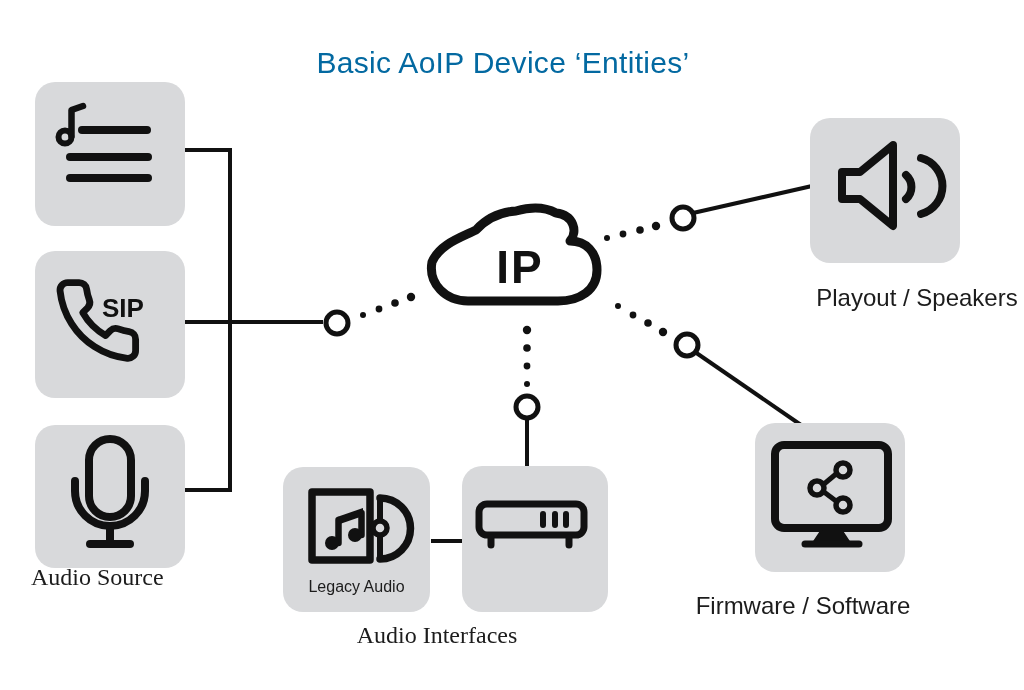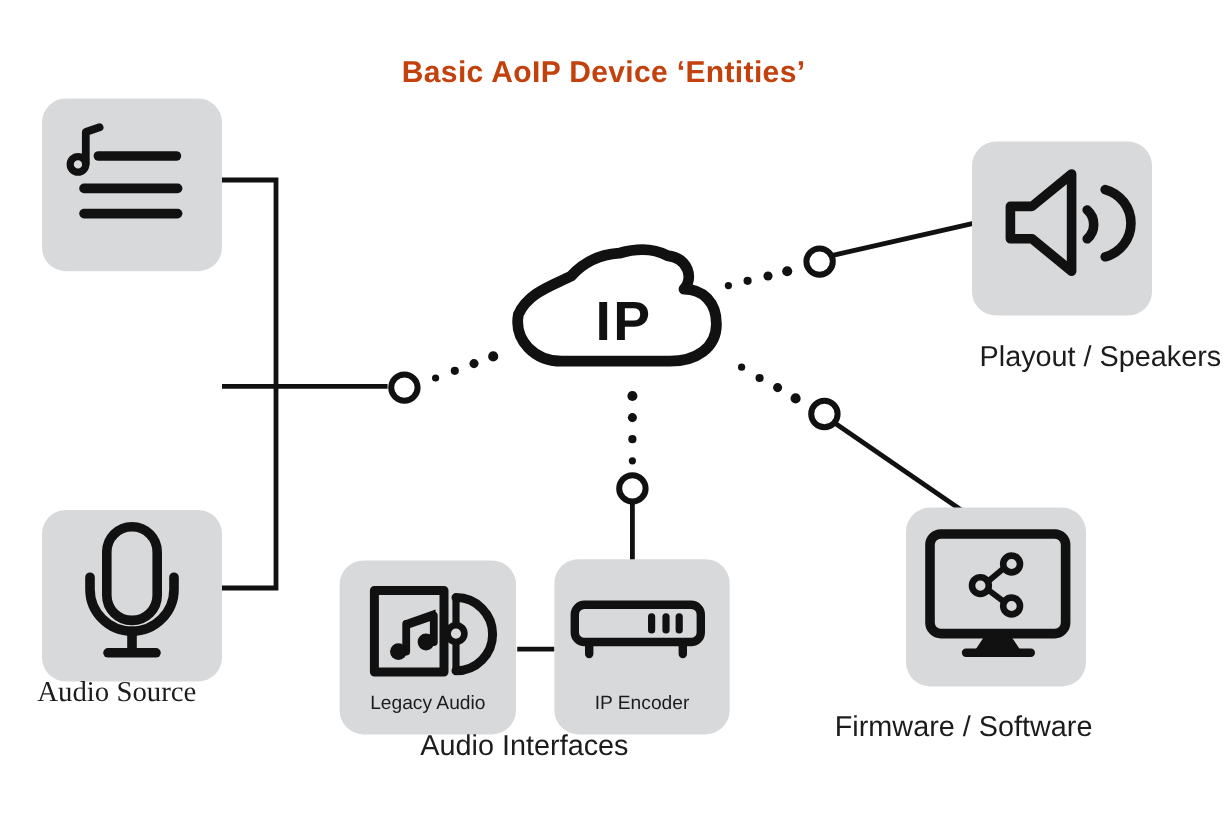--- a/index.html
+++ b/index.html
@@ -10,21 +10,21 @@
   .links{position:absolute;left:0;top:0;width:1024px;height:690px;}
   .ebox{
     position:absolute;background:#d8d9db;border-radius:20px;
   }
   .ebox svg{position:absolute;left:0;top:0;width:100%;height:100%;}
   .lbl{position:absolute;font-size:24px;color:#1c1c1c;white-space:nowrap;}
   .lbl.center{text-align:center;}
   .inbox-lbl{position:absolute;font-size:16px;color:#1c1c1c;text-align:center;white-space:nowrap;}
   .title{
     position:absolute;left:0;top:46px;width:1006px;text-align:center;
-    font-size:25px;font-weight:bold;color:#c2410c;letter-spacing:.3px;
+    font-size:30px;font-weight:normal;color:#0369a1;letter-spacing:.3px;
   }
   
   .ic{fill:none;stroke:#111;stroke-linecap:round;stroke-linejoin:round;}
 </style>
 </head>
 <body>
 
 <div class="stage">
 
   <svg class="links" viewBox="0 0 1024 690">
@@ -81,20 +81,26 @@
   <div class="ebox" style="left:35px;top:82px;width:150px;height:144px;">
     <svg viewBox="0 0 150 144">
       <circle class="ic" cx="30" cy="55" r="6.5" stroke-width="6"></circle>
       <path class="ic" d="M36.5 54 V28 L48 24" stroke-width="6.5"></path>
       <path class="ic" d="M47 48 H112" stroke-width="8"></path>
       <path class="ic" d="M35 75 H113" stroke-width="8"></path>
       <path class="ic" d="M35 96 H113" stroke-width="8"></path>
     </svg>
   </div>
 
+  <div class="ebox" style="left:35px;top:251px;width:150px;height:147px;">
+    <svg viewBox="0 0 150 147">
+      <path class="ic" stroke-width="1.8" transform="translate(17,24) scale(3.8)" d="M22 16.92v3a2 2 0 0 1-2.18 2 19.79 19.79 0 0 1-8.63-3.07 19.5 19.5 0 0 1-6-6 19.79 19.79 0 0 1-3.07-8.67A2 2 0 0 1 4.11 2h3a2 2 0 0 1 2 1.72 12.84 12.84 0 0 0 .7 2.81 2 2 0 0 1-.45 2.11L8.09 9.91a16 16 0 0 0 6 6l1.27-1.27a2 2 0 0 1 2.11-.45 12.84 12.84 0 0 0 2.81.7A2 2 0 0 1 22 16.92z"></path>
+      <text x="88" y="66" text-anchor="middle" font-size="26" font-weight="bold" fill="#111">SIP</text>
+    </svg>
+  </div>
 
   <div class="ebox" style="left:35px;top:425px;width:150px;height:143px;">
     <svg viewBox="0 0 150 143">
       <rect class="ic" x="54" y="14" width="42" height="78" rx="21" stroke-width="8"></rect>
       <path class="ic" d="M40 56 V66 a35 35 0 0 0 70 0 V56" stroke-width="8"></path>
       <path class="ic" d="M75 101 V116" stroke-width="8"></path>
       <path class="ic" d="M55 119 H95" stroke-width="8"></path>
     </svg>
   </div>
 
@@ -141,17 +147,16 @@
   <div class="ebox" style="left:462px;top:466px;width:146px;height:146px;">
     <svg viewBox="0 0 146 146">
       <rect class="ic" x="17" y="38" width="105" height="31" rx="8" stroke-width="7"></rect>
       <path class="ic" d="M81 48 V59" stroke-width="6"></path>
       <path class="ic" d="M93 48 V59" stroke-width="6"></path>
       <path class="ic" d="M104 48 V59" stroke-width="6"></path>
       <path class="ic" d="M29 72 V79" stroke-width="7"></path>
       <path class="ic" d="M107 72 V79" stroke-width="7"></path>
     </svg>
   </div>
-  <div class="inbox-lbl" style="left:462px;top:578px;width:146px;">IP Encoder</div>
 
-  <div class="lbl center" style="left:310px;top:608px;width:254px;">Audio Interfaces</div>
+  <div class="lbl center" style="left:310px;top:622px;width:254px;font-family:Liberation Serif, serif;">Audio Interfaces</div>
 
 </div>
 
 </body></html>

